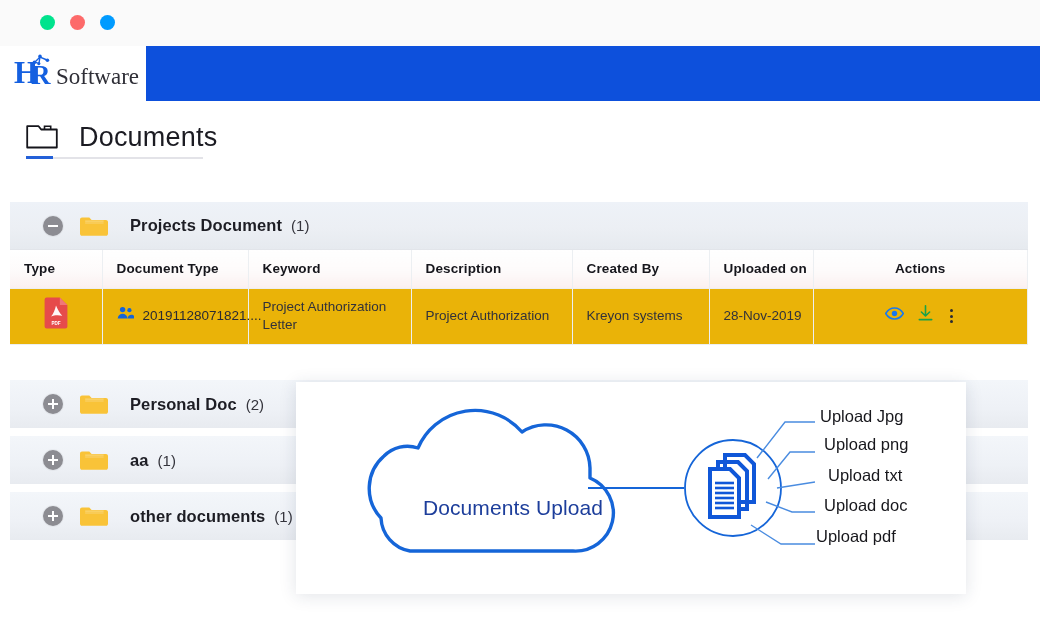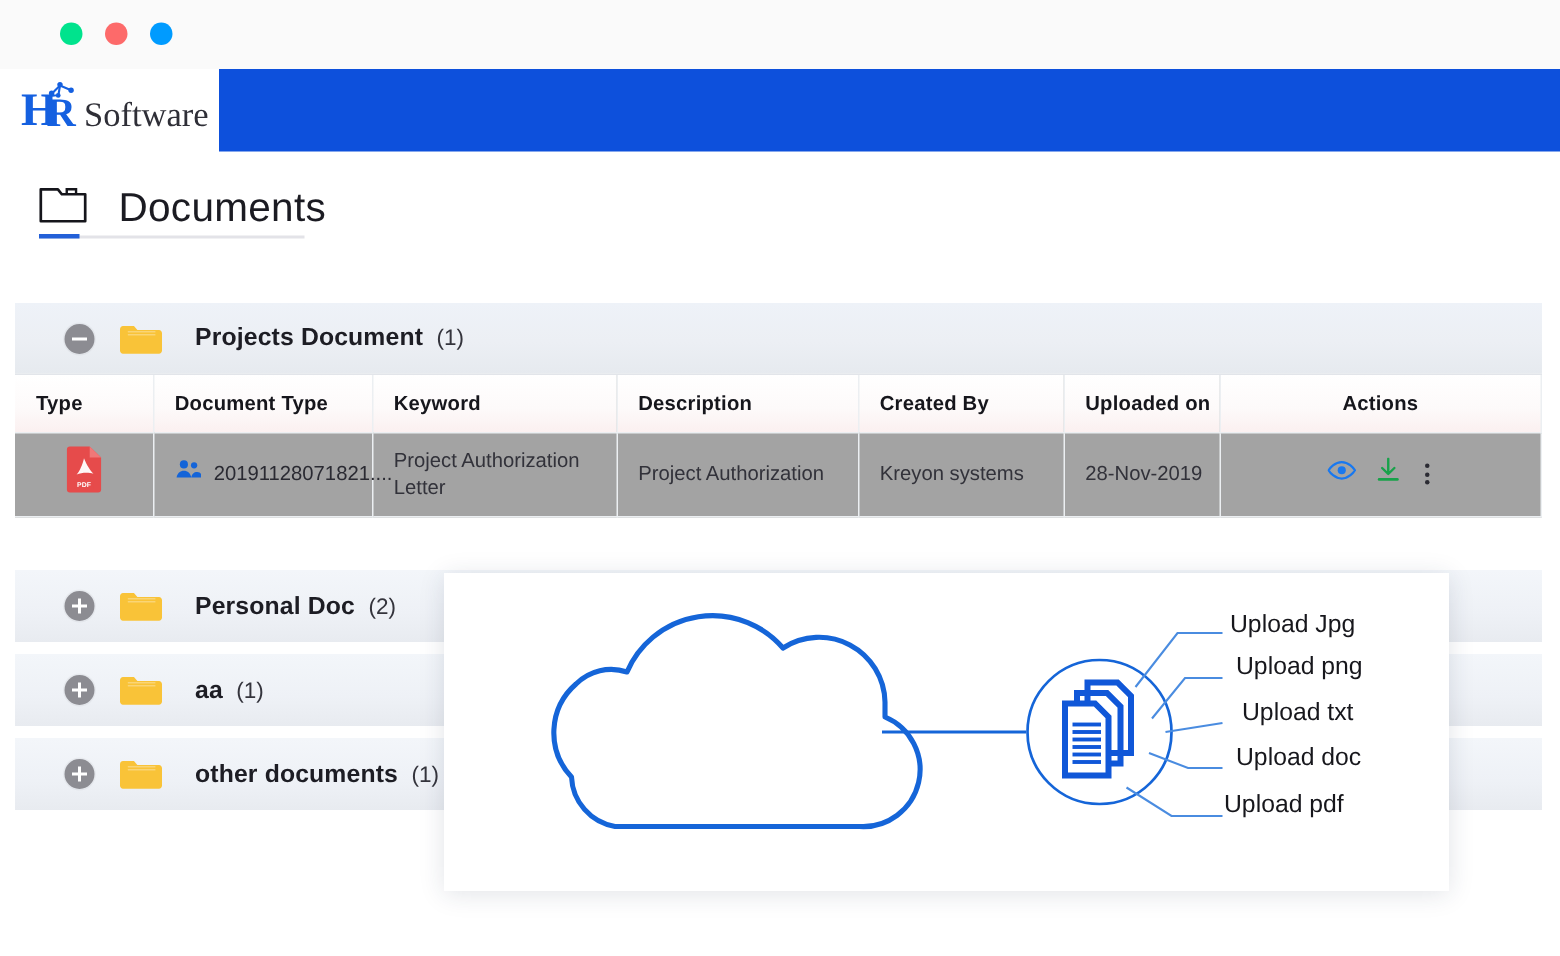--- a/index.html
+++ b/index.html
@@ -67,21 +67,21 @@
     content: ""; position: absolute; left: 5px; top: 9px; width: 10px; height: 2px; background: #fff;
   }
   .fh-toggle.plus::after {
     content: ""; position: absolute; left: 9px; top: 5px; width: 2px; height: 10px; background: #fff;
   }
   .fh-folder { margin-left: 16px; flex: 0 0 auto; display: flex; }
   .fh-label { margin-left: 21px; font-size: 16.5px; color: #1d1d24; font-weight: bold; letter-spacing: .1px; }
   .fh-count { margin-left: 9px; font-size: 15px; color: #34343c; }
 
   
-  table.doc-table { width: 100%; border-collapse: collapse; table-layout: fixed; background: #a3a3a3; }
+  table.doc-table { width: 100%; border-collapse: collapse; table-layout: fixed; background: #eab308; }
   table.doc-table th {
     height: 38px; text-align: left; font-size: 13.5px; color: #16161c; font-weight: bold;
     background: linear-gradient(180deg, #ffffff 0%, #fdfafa 58%, #fbf0f0 100%);
     border-right: 1px solid #eceff2; border-bottom: 1px solid #eceff2;
     padding-left: 14px; letter-spacing: .15px;
   }
   table.doc-table th:last-child { border-right: 1px solid #eceff2; text-align: center; padding-left: 0; }
   table.doc-table td {
     height: 56px; font-size: 13.5px; color: #32323a;
     border-right: 1px solid #eceff2; border-bottom: 1px solid #eceff2;
@@ -328,20 +328,21 @@
       </g>
 
       <g stroke="#4a8ce0" stroke-width="1.4" fill="none">
         <path d="M461 76 L489 40 L519 40"></path>
         <path d="M472 97 L494 70 L519 70"></path>
         <path d="M481 106 L519 100"></path>
         <path d="M470 120 L496 130 L519 130"></path>
         <path d="M455 143 L485 162 L519 162"></path>
       </g>
     </svg>
+    <div class="cloud-label">Documents Upload</div>
     <div class="upload-labels">
       <div class="ul0">Upload Jpg</div>
       <div class="ul1">Upload png</div>
       <div class="ul2">Upload txt</div>
       <div class="ul3">Upload doc</div>
       <div class="ul4">Upload pdf</div>
     </div>
   </div>
 
 </div>

